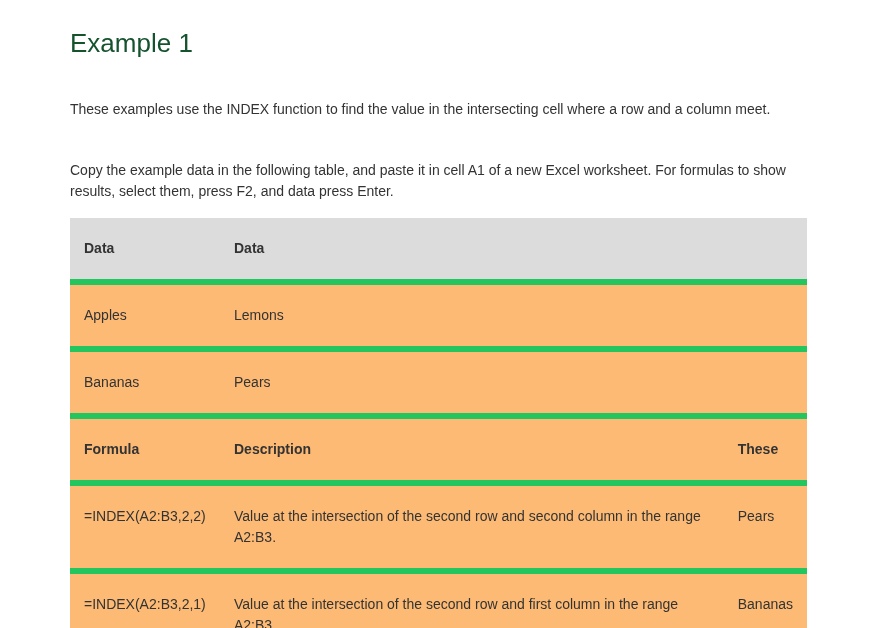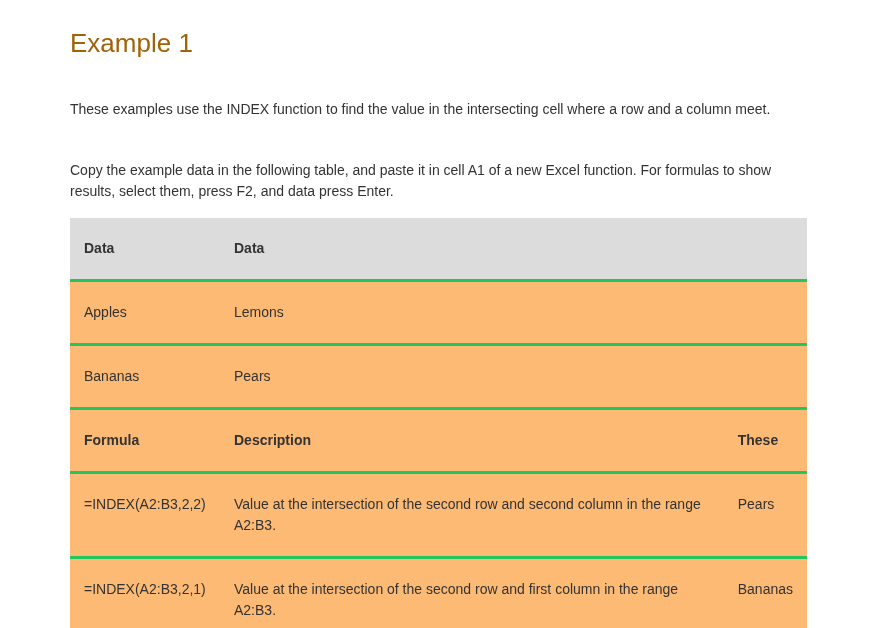--- a/index.html
+++ b/index.html
@@ -10,41 +10,41 @@
     body {
       font-family: 'Segoe UI', Tahoma, Geneva, Verdana, sans-serif;
       background: #ffffff;
       padding: 28px 70px 30px 70px;
       color: #333333;
       width: 877px;
     }
     h2 {
       font-size: 26px;
       font-weight: 400;
-      color: #a16207;
+      color: #14532d;
       margin-bottom: 9px;
     }
     p {
       font-size: 14px;
       line-height: 1.5;
       color: #333333;
       margin-bottom: 16px;
       margin-top: 40px;
     }
     p b {
       font-weight: 400;
     }
     table {
       width: 100%;
       border-collapse: collapse;
       font-size: 14px;
       margin-top: 4px;
     }
     tr {
-      border-bottom: 3px solid #22c55e;
+      border-bottom: 6px solid #22c55e;
     }
     th, td {
       text-align: left;
       padding: 20px 14px;
       vertical-align: top;
       line-height: 1.5;
     }
     th {
       background-color: #dcdcdc;
       font-weight: 600;
@@ -62,21 +62,21 @@
     col.c3 { width: 80px; }
   </style>
 </head>
 <body>
 
 <h2>Example 1</h2>
 
 <p>These examples use the INDEX function to find the value in the intersecting cell where a row and a column meet.</p>
 
 <p>
-  <span>Copy the example data in the following table, and paste it in cell A1 of a new Excel function. For formulas to show results, select them, press </span><b>F2</b><span>, and data press </span><b>Enter</b><span>.</span>
+  <span>Copy the example data in the following table, and paste it in cell A1 of a new Excel worksheet. For formulas to show results, select them, press </span><b>F2</b><span>, and data press </span><b>Enter</b><span>.</span>
 </p>
 
 <table>
   <colgroup>
     <col class="c1">
     <col class="c2">
     <col class="c3">
   </colgroup>
   <tbody>
       <tr>

